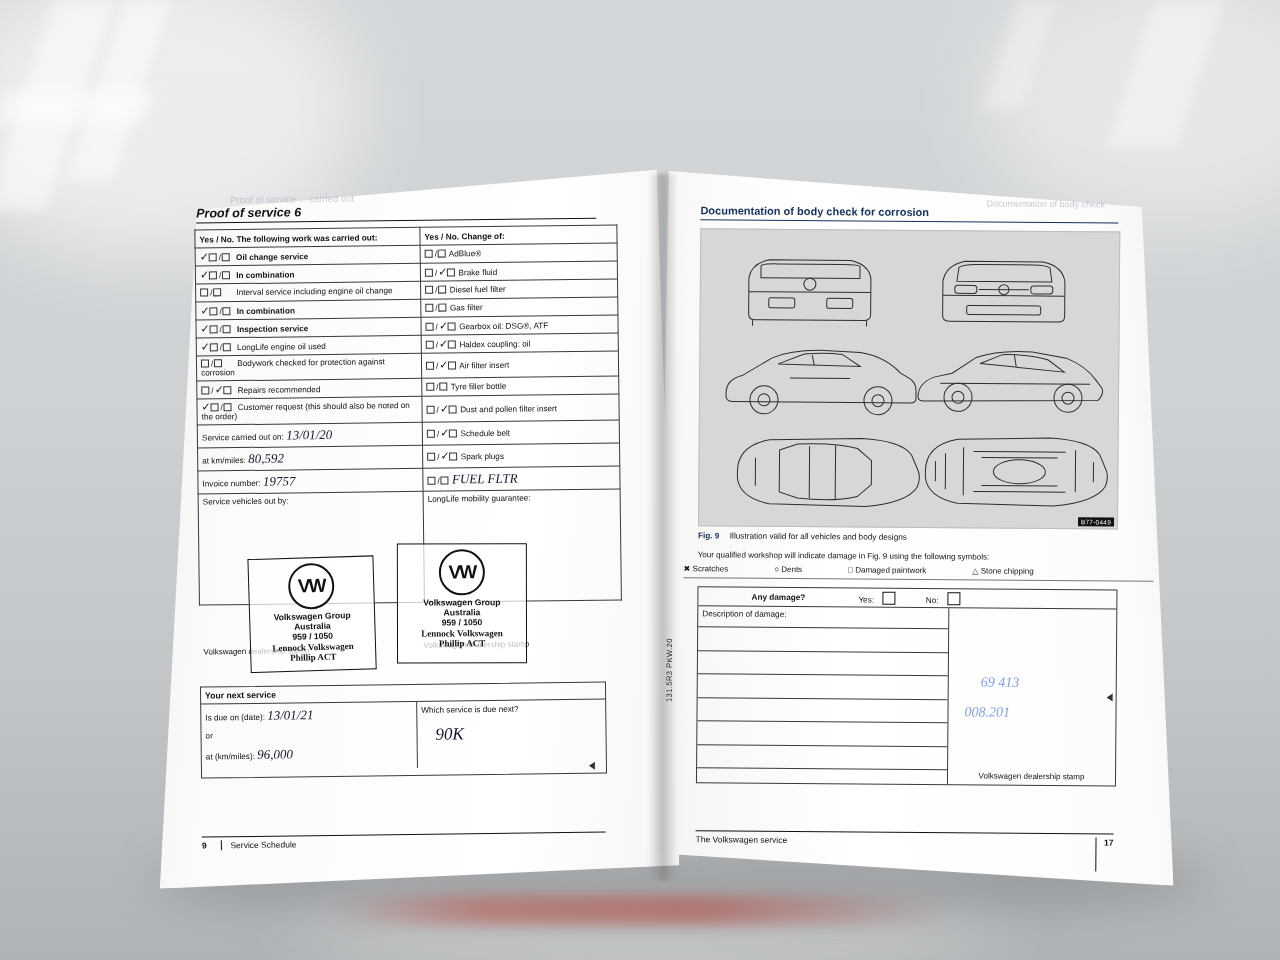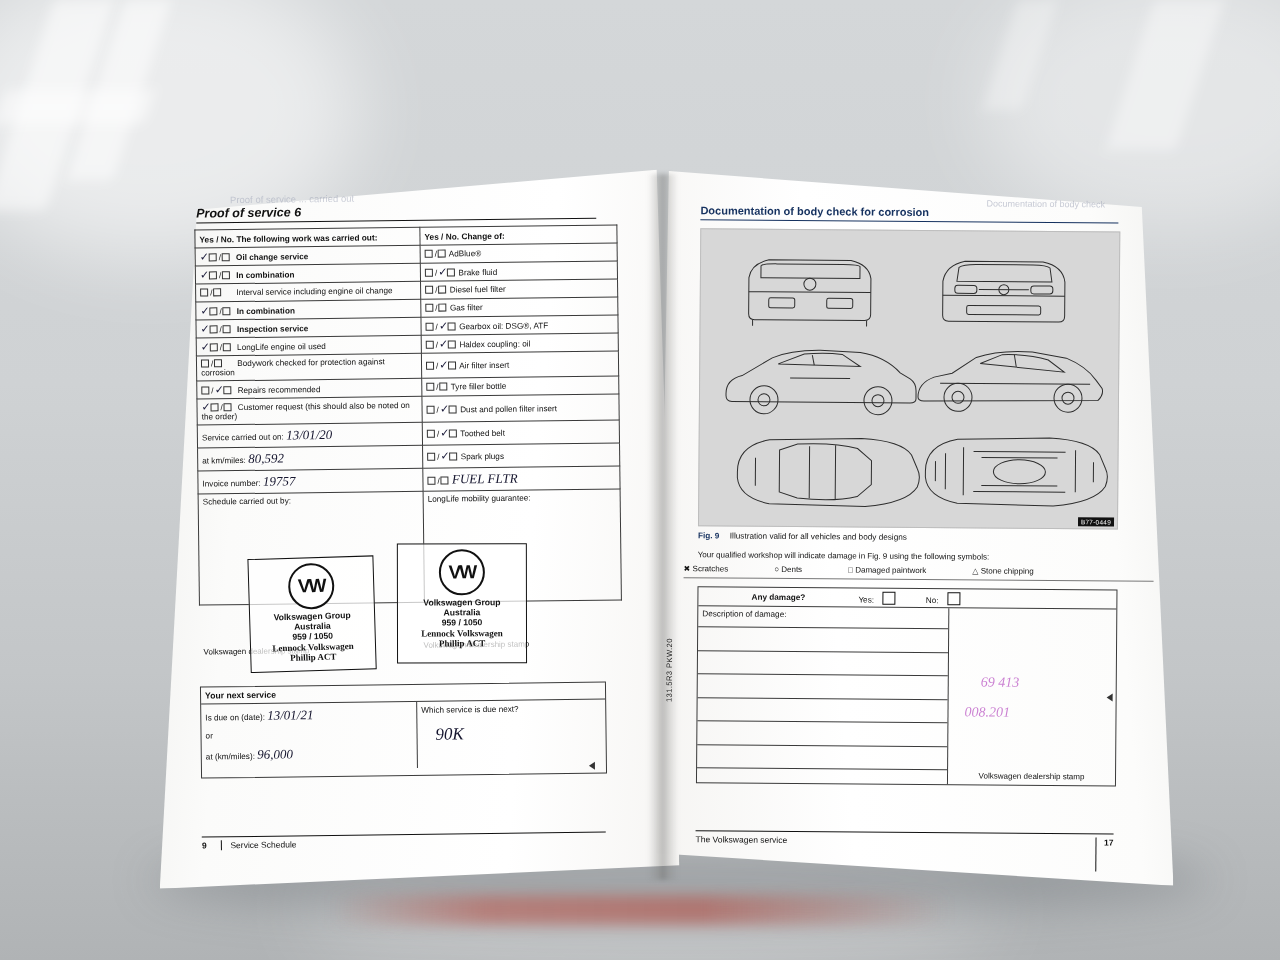--- a/index.html
+++ b/index.html
@@ -161,21 +161,21 @@
   .box-sm{display:inline-block;width:11px;height:11px;border:1.2px solid #111;vertical-align:-2px;margin-left:6px;}
   .dmg-body{display:flex;height:176px;}
   .dmg-left{width:250px;border-right:0.9px solid #3a3a3a;}
   .dmg-left .dl-label{padding:3px 4px;border-bottom:0.9px solid #3a3a3a;height:14px;}
   .dmg-left .dl-line{border-bottom:0.9px solid #3a3a3a;height:22.5px;}
   .dmg-right{width:167px;position:relative;}
   .dmg-stamp-label{
     position:absolute;bottom:4px;left:0;width:100%;text-align:center;font-size:8px;
   }
   .ghost-hand{
-    position:absolute;font-family:"Liberation Serif",serif;color:#a21caf;opacity:.55;
+    position:absolute;font-family:"Liberation Serif",serif;color:#1d4ed8;opacity:.55;
     font-size:14px;font-style:italic;
   }
   .footer-r{
     position:absolute;left:14px;bottom:-6px;width:418px;border-top:1.2px solid #111;
     padding-top:3px;font-size:8.5px;display:flex;justify-content:space-between;
   }
   .tri{
     position:absolute;width:0;height:0;border-top:4px solid transparent;border-bottom:4px solid transparent;
   }
 </style>
@@ -313,21 +313,21 @@
         </td>
       </tr>
 
       <tr>
         <td class="colL">
           <span>Service carried out on:</span>
           <span class="written">13/01/20</span>
         </td>
         <td class="colR">
           <span class="chk"></span><span class="sl">/</span><span class="tick">✓</span><span class="chk"></span>
-          <span>Toothed belt</span>
+          <span>Schedule belt</span>
         </td>
       </tr>
 
       <tr>
         <td class="colL">
           <span>at km/miles:</span>
           <span class="written">80,592</span>
         </td>
         <td class="colR">
           <span class="chk"></span><span class="sl">/</span><span class="tick">✓</span><span class="chk"></span>
@@ -341,21 +341,21 @@
           <span class="written">19757</span>
         </td>
         <td class="colR">
           <span class="chk"></span><span class="sl">/</span><span class="chk"></span>
           <span class="written">FUEL FLTR</span>
         </td>
       </tr>
 
       <tr>
         <td class="colL" style="height:104px;vertical-align:top;">
-          <span>Schedule carried out by:</span>
+          <span>Service vehicles out by:</span>
         </td>
         <td class="colR" style="vertical-align:top;">
           <span>LongLife mobility guarantee:</span>
         </td>
       </tr>
     </tbody>
       </table>
 
     <div style="position:absolute;left:28px;top:459px;font-size:8px;">Volkswagen dealership stamp</div>
     <div style="position:absolute;left:248px;top:455px;font-size:8px;">Volkswagen dealership stamp</div>

